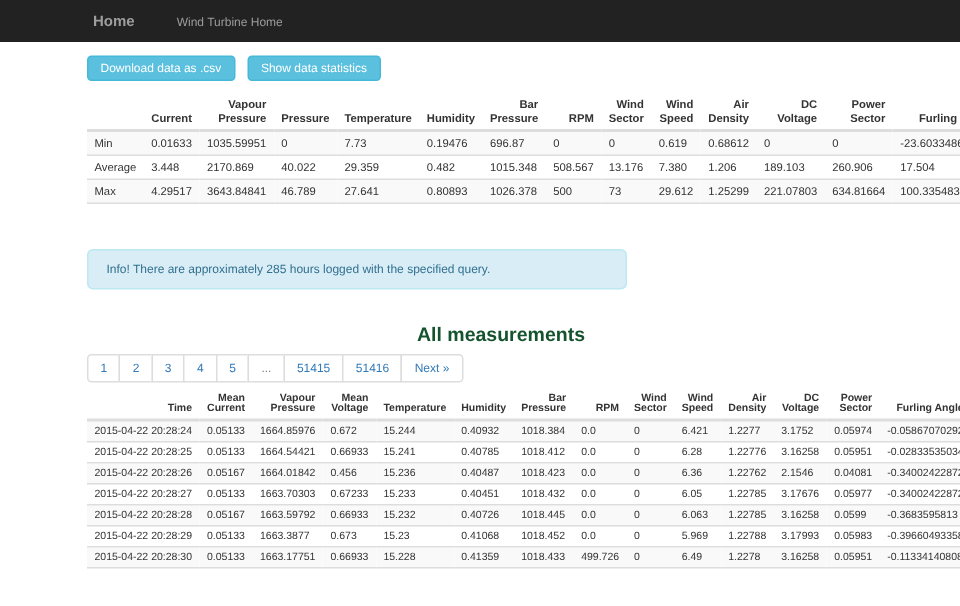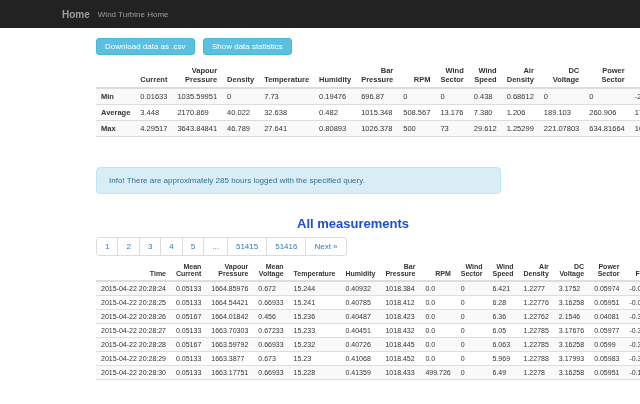--- a/index.html
+++ b/index.html
@@ -6,52 +6,52 @@
   html, body { margin: 0; padding: 0; }
   body {
     width: 640px; height: 404px; overflow: hidden;
     background: #ffffff; color: #333;
     font-family: "Liberation Sans", "DejaVu Sans", sans-serif;
   }
   .navbar {
     background: #222222; height: 28px;
     display: flex; align-items: center; padding-left: 62px;
   }
-  .navbar-brand { color: #9d9d9d; font-size: 10px; font-weight: bold; margin-right: 8px; }
+  .navbar-brand { color: #9d9d9d; font-size: 10px; font-weight: bold; margin-right: 28px; }
   .navbar-link  { color: #9d9d9d; font-size: 8px; text-decoration: none; cursor: pointer; }
 
-  .container { padding: 0 30px 0 58px; margin-left: 38px; }
+  .container { padding: 0 30px 0 58px; }
 
   .toolbar { margin-top: 7px; }
   .btn-info {
     display: inline-block; background: #5bc0de; border: 1px solid #46b8da;
     color: #fff; font-size: 8px; padding: 3px 8px; border-radius: 3px;
     margin-right: 4px; cursor: pointer;
     font-family: "Liberation Sans", "DejaVu Sans", sans-serif;
   }
 
   table.table { border-collapse: collapse; margin-top: 8px; }
   table.table th, table.table td { padding: 3px 5px; text-align: left; vertical-align: bottom; font-weight: normal; }
   table.table thead th { font-weight: bold; border-bottom: 2px solid #dddddd; text-align: right; }
   table.table tbody tr { border-top: 1px solid #dddddd; }
   table.table tbody tr:last-child { border-bottom: 1px solid #dddddd; }
   table.table.striped tbody tr:nth-child(odd) { background: #f9f9f9; }
-  table.table tbody th { font-weight: bold; }
+  table.table tbody th { font-weight: normal; }
   table.table td { white-space: nowrap; }
   #stats-table { font-size: 7.5px; }
   #measurements-table { font-size: 7px; margin-top: 4px; }
 
   .alert-info {
-    margin-top: 30px; width: 405px;
+    margin-top: 30px; width: 360px;
     background: #d9edf7; border: 1px solid #bce8f1; border-radius: 4px;
     color: #31708f; font-size: 8px; padding: 8px 12px;
   }
 
   .section-title {
-    color: #1d4ed8; text-align: center; font-weight: bold;
+    color: #14532d; text-align: center; font-weight: bold;
     font-size: 13px; margin: 22px 0 6px 0;
   }
 
   ul.pagination { display: flex; list-style: none; margin: 6px 0 2px 0; padding: 0; font-size: 8px; }
   ul.pagination li {
     border: 1px solid #dddddd; background: #fff; color: #337ab7;
     padding: 4px 8px; margin-left: -1px; cursor: pointer;
   }
   ul.pagination li:first-child { border-radius: 3px 0 0 3px; margin-left: 0; }
   ul.pagination li:last-child { border-radius: 0 3px 3px 0; }
@@ -71,21 +71,21 @@
     <button class="btn-info">Download data as .csv</button>
     <button class="btn-info">Show data statistics</button>
   </div>
 
   <table class="table striped" id="stats-table">
     <thead>
         <tr>
           <th></th>
           <th>Current</th>
           <th>Vapour Pressure</th>
-          <th>Density</th>
+          <th>Pressure</th>
           <th>Temperature</th>
           <th>Humidity</th>
           <th>Bar Pressure</th>
           <th>RPM</th>
           <th>Wind Sector</th>
           <th>Wind Speed</th>
           <th>Air Density</th>
           <th>DC Voltage</th>
           <th>Power Sector</th>
           <th>Furling Angle</th>
@@ -95,32 +95,32 @@
         <tr>
           <th>Min</th>
           <td>0.01633</td>
           <td>1035.59951</td>
           <td>0</td>
           <td>7.73</td>
           <td>0.19476</td>
           <td>696.87</td>
           <td>0</td>
           <td>0</td>
-          <td>0.438</td>
+          <td>0.619</td>
           <td>0.68612</td>
           <td>0</td>
           <td>0</td>
           <td>-23.6033486963</td>
         </tr>
         <tr>
           <th>Average</th>
           <td>3.448</td>
           <td>2170.869</td>
           <td>40.022</td>
-          <td>32.638</td>
+          <td>29.359</td>
           <td>0.482</td>
           <td>1015.348</td>
           <td>508.567</td>
           <td>13.176</td>
           <td>7.380</td>
           <td>1.206</td>
           <td>189.103</td>
           <td>260.906</td>
           <td>17.504</td>
         </tr>

